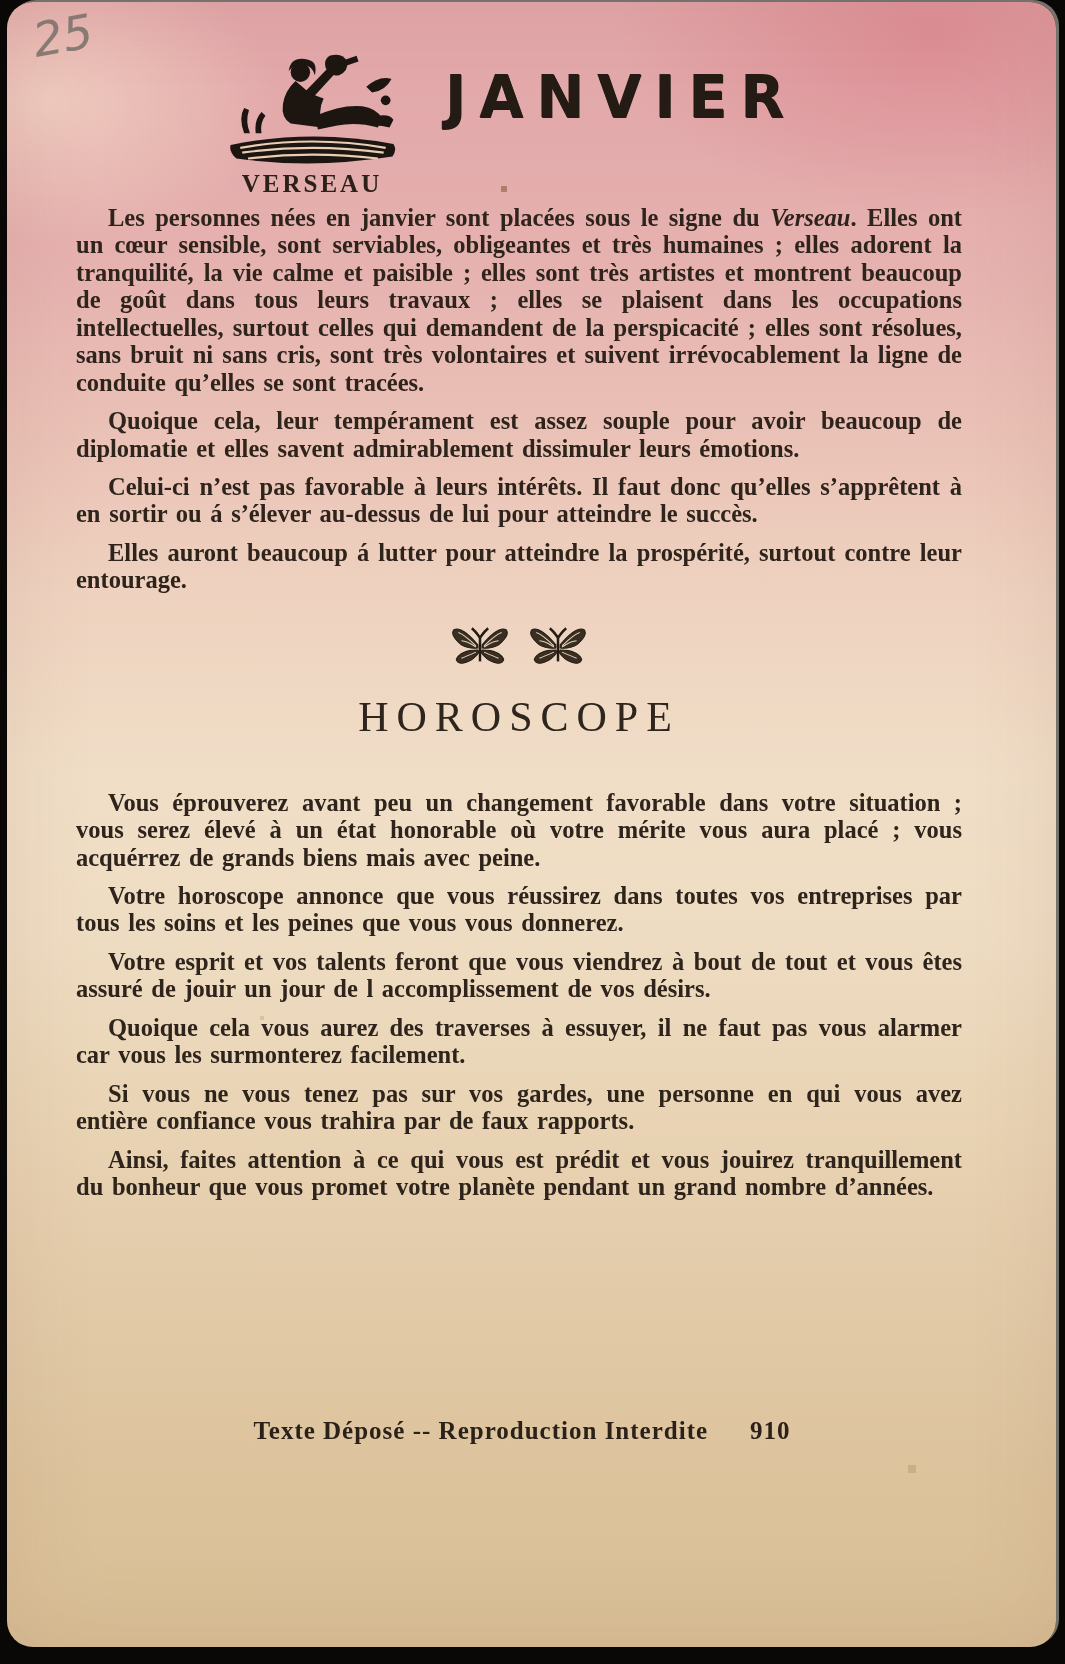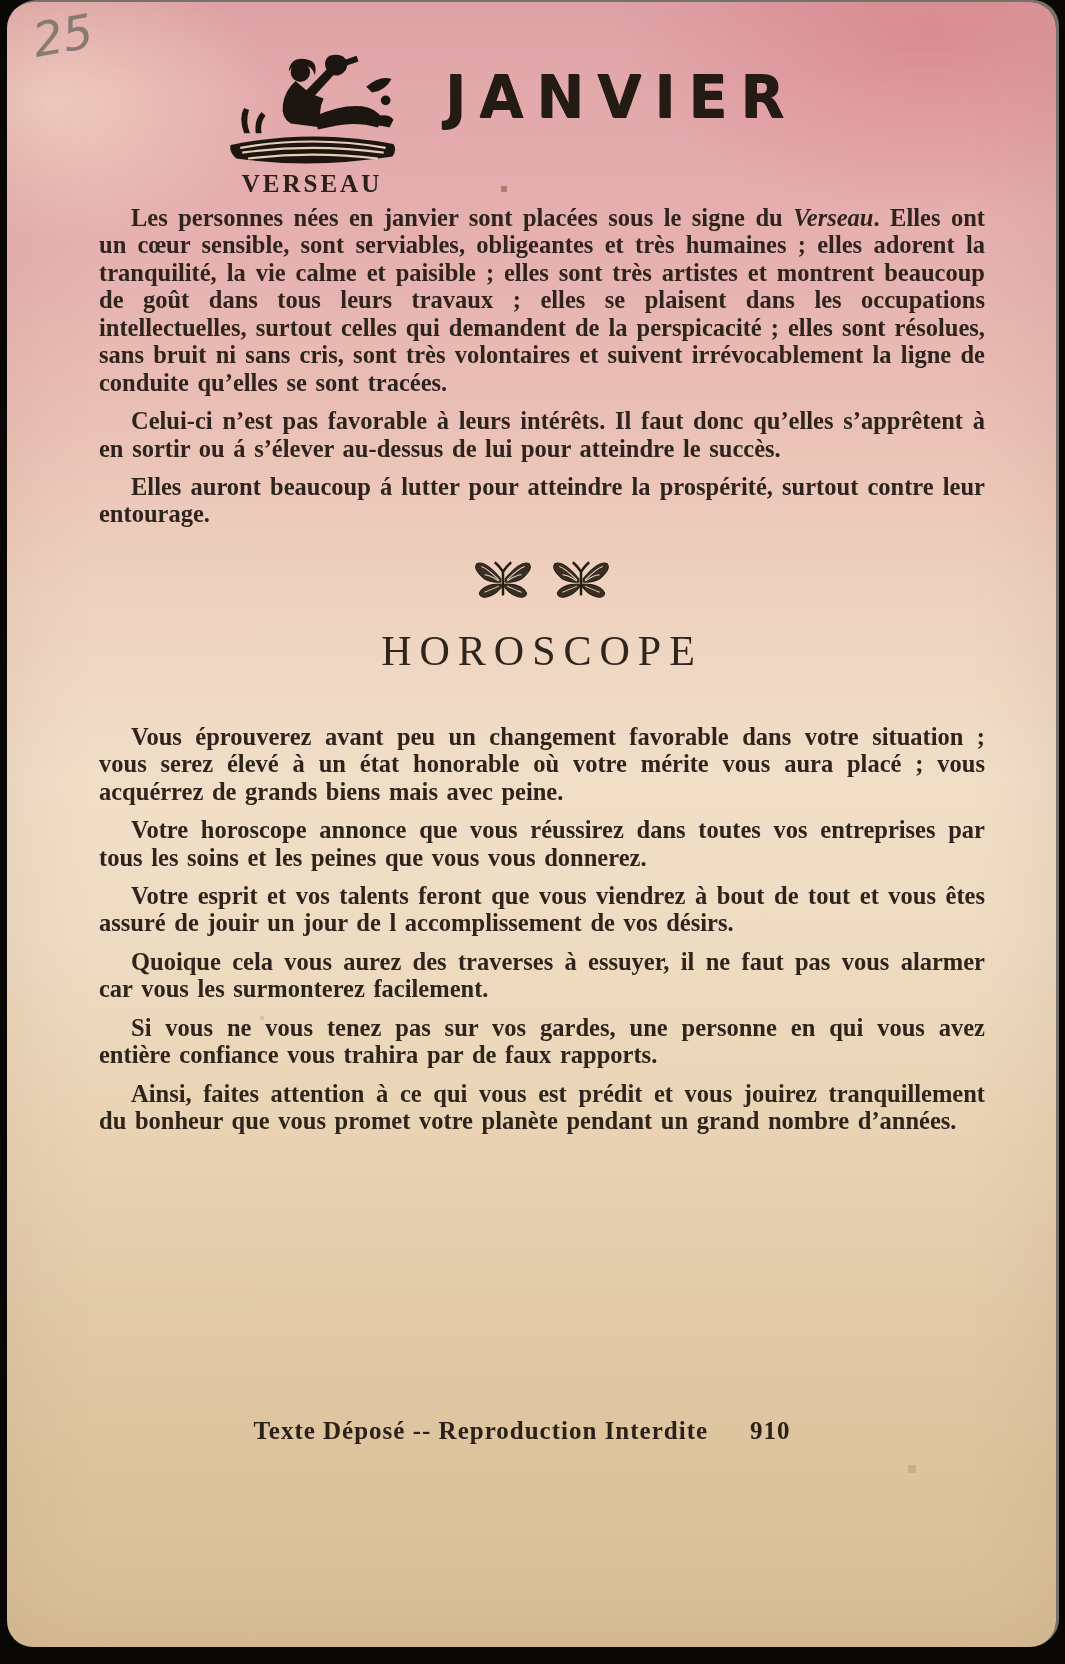--- a/index.html
+++ b/index.html
@@ -48,21 +48,21 @@
   }
   .month-title {
     position:absolute; left:438px; top:62px; width:520px;
     font-family:"DejaVu Sans", sans-serif;
     font-weight:800; font-size:57px; letter-spacing:13px;
     color:#241c14;
     transform:scaleY(1.02);
     text-shadow:0.6px 0.6px 0 #241c14;
   }
   .content {
-    position:absolute; left:92px; top:202px; width:886px;
+    position:absolute; left:69px; top:202px; width:886px;
     color:#2e241c;
   }
   .content p {
     margin:0 0 11px 0;
     font-size:24.5px; line-height:1.12; font-weight:700;
     text-align:justify; text-indent:32px;
     word-spacing:2.5px;
   }
   .italic { font-style:italic; font-weight:700; }
   .ornament-row {
@@ -128,20 +128,21 @@
       </g>
     </svg>
   </div>
 
   <div class="zodiac-label">VERSEAU</div>
 
   <div class="month-title">JANVIER</div>
 
   <div class="content">
     <p><span>Les personnes nées en janvier sont placées sous le signe du </span><span class="italic">Verseau</span><span>. Elles ont un cœur sensible, sont serviables, obligeantes et très humaines ; elles adorent la tranquilité, la vie calme et paisible ; elles sont très artistes et montrent beaucoup de goût dans tous leurs travaux ; elles se plaisent dans les occupations intellectuelles, surtout celles qui demandent de la perspicacité ; elles sont résolues, sans bruit ni sans cris, sont très volontaires et suivent irrévocablement la ligne de conduite qu’elles se sont tracées.</span></p>
+    <p>Quoique cela, leur tempérament est assez souple pour avoir beaucoup de diplomatie et elles savent admirablement dissimuler leurs émotions.</p>
     <p>Celui-ci n’est pas favorable à leurs intérêts. Il faut donc qu’elles s’apprêtent à en sortir ou á s’élever au-dessus de lui pour atteindre le succès.</p>
     <p>Elles auront beaucoup á lutter pour atteindre la prospérité, surtout contre leur entourage.</p>
 
     <div class="ornament-row">
       <svg viewBox="0 0 62 46" width="64" height="48">
         <g fill="#3a2e22" stroke="#241c12" stroke-width="1">
           <path d="M29 20 Q14 2 6 5 Q1 10 13 20 Q20 24 29 23 Z"></path>
           <path d="M29 25 Q12 25 8 34 Q10 41 22 35 Q28 31 30 27 Z"></path>
           <path d="M33 20 Q48 2 56 5 Q61 10 49 20 Q42 24 33 23 Z"></path>
           <path d="M33 25 Q50 25 54 34 Q52 41 40 35 Q34 31 32 27 Z"></path>

